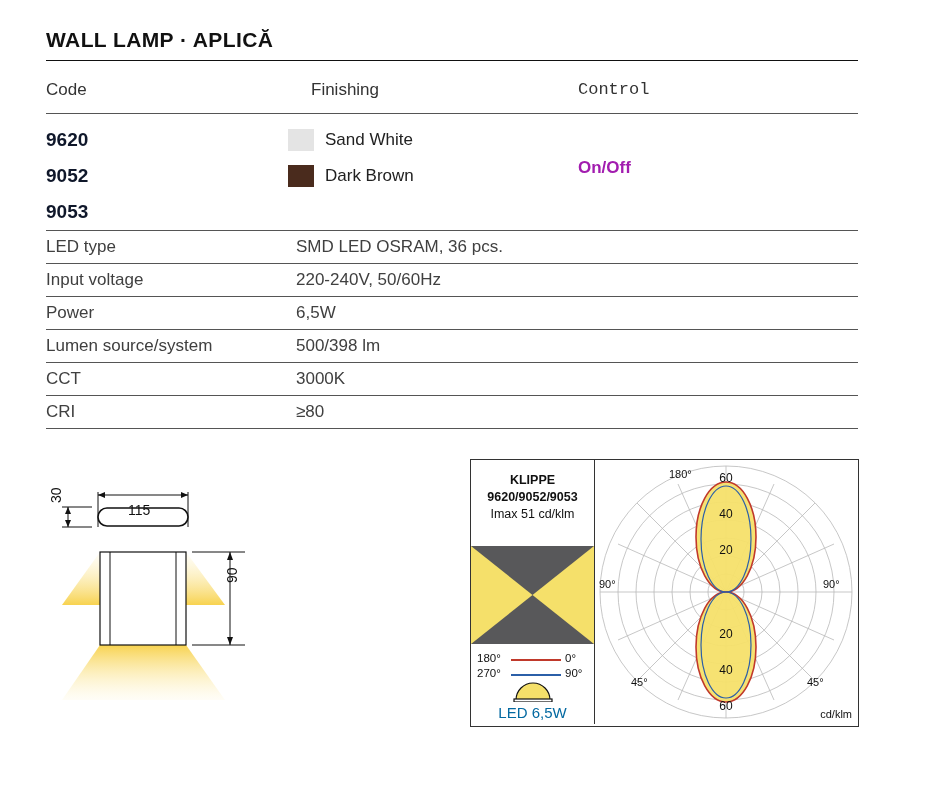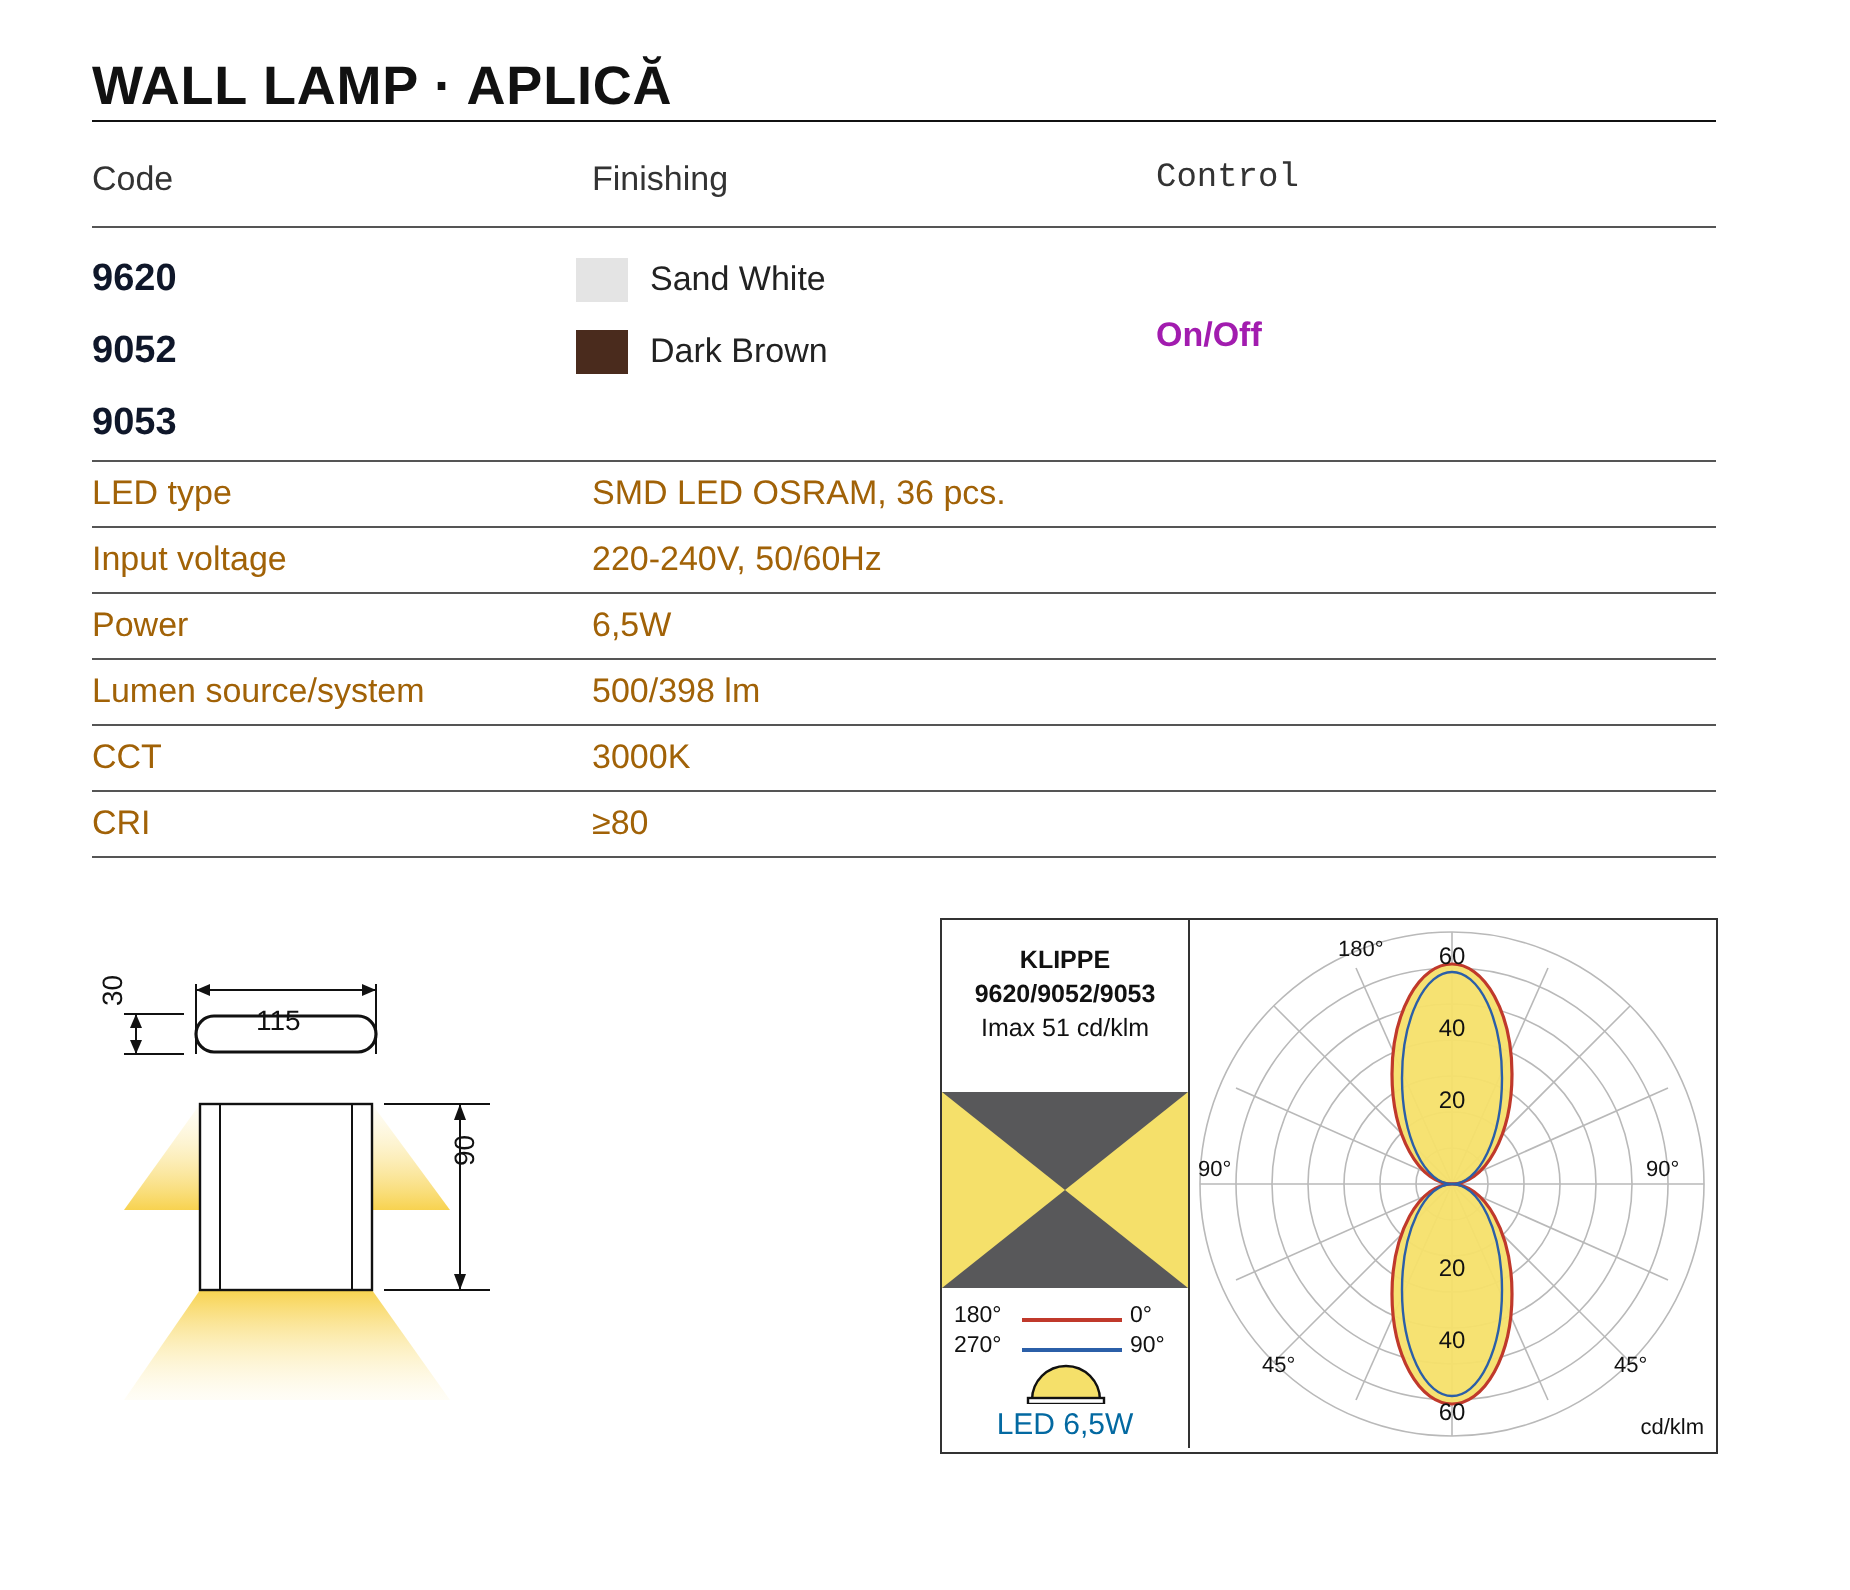--- a/index.html
+++ b/index.html
@@ -20,21 +20,21 @@
     left: 0; top: 0;
     width: 925px;
     height: 795px;
   }
 
   
   .title {
     position: absolute;
     left: 46px;
     top: 28px;
-    font-size: 27px;
+    font-size: 21px;
     font-weight: bold;
     letter-spacing: 0.4px;
     color: #111;
   }
   .rule {
     position: absolute;
     left: 46px;
     height: 1px;
     background: #111;
     width: 812px;
@@ -44,21 +44,21 @@
   .hdr-row {
     position: absolute;
     left: 46px;
     top: 80px;
     width: 812px;
     height: 30px;
     font-size: 17px;
     color: #333;
   }
   .hdr-code { position: absolute; left: 0; top: 0; }
-  .hdr-fin  { position: absolute; left: 250px; top: 0; }
+  .hdr-fin  { position: absolute; left: 265px; top: 0; }
   .hdr-ctrl { position: absolute; left: 532px; top: 0; font-family: Liberation Mono, monospace; }
 
   .codes {
     position: absolute;
     left: 46px;
     top: 122px;
     font-size: 19px;
     font-weight: bold;
     color: #0f172a;
     line-height: 36px;
@@ -97,21 +97,21 @@
     position: absolute;
     left: 46px;
     top: 230px;
     width: 812px;
   }
   .spec-row {
     position: relative;
     height: 32px;
     border-top: 1px solid #555;
     font-size: 17px;
-    color: #a16207;
+    color: #404040;
   }
   .spec-row:last-child { border-bottom: 1px solid #555; }
   .spec-label { position: absolute; left: 0;   top: 6px; }
   .spec-value { position: absolute; left: 250px; top: 6px; }
 
   
   .dim-block {
     position: absolute;
     left: 40px;
     top: 455px;

